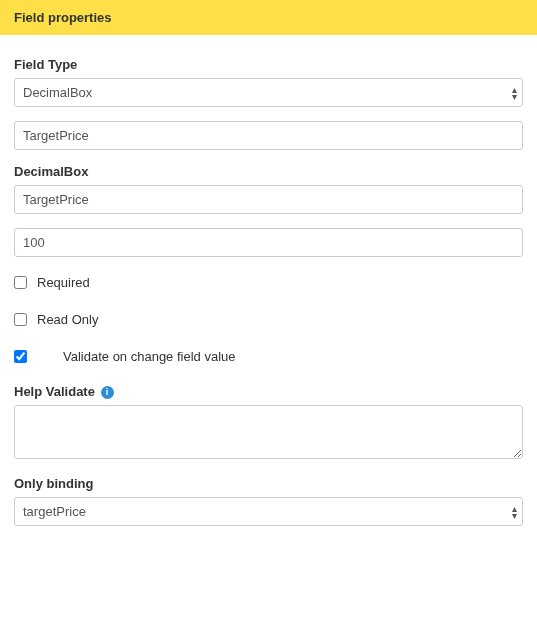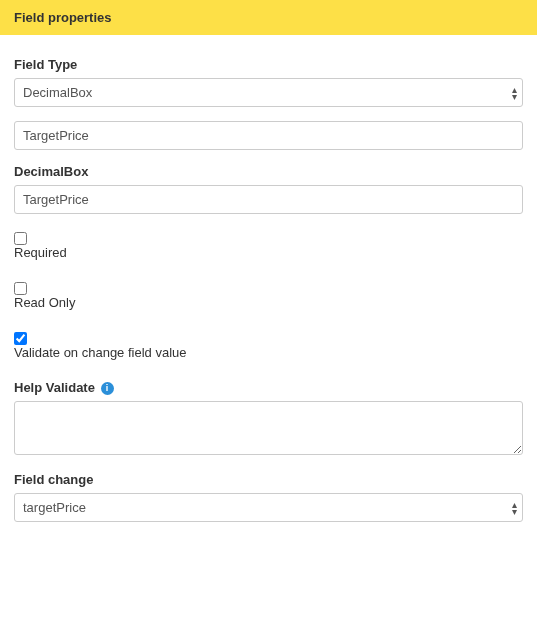--- a/index.html
+++ b/index.html
@@ -49,25 +49,24 @@
     textarea.form-control {
       height: 54px;
       resize: both;
     }
     .checkbox-group {
       margin-bottom: 20px;
       margin-top: 18px;
     }
     .checkbox-row {
       display: flex;
-      align-items: flex-start;
+      align-items: center;
       margin-bottom: 22px;
-      flex-direction: column;
     }
-    .checkbox-row:last-child { margin-bottom: 16px; }
+    .checkbox-row:last-child { margin-bottom: 16px; gap: 26px; }
     .checkbox-row input[type="checkbox"] {
       margin-right: 10px;
       width: 13px;
       height: 13px;
     }
     .checkbox-row label {
       font-size: 13px;
       color: #333;
       font-weight: 400;
     }
@@ -132,20 +131,21 @@
   <div class="form-group">
     <input type="text" class="form-control" value="TargetPrice" style="">
   </div>
 
   <div class="form-group">
     <label class="form-label">DecimalBox</label>
     <input type="text" class="form-control" value="TargetPrice" style="">
   </div>
 
   <div class="form-group">
+    <input type="text" class="form-control" value="100" style="">
   </div>
 
   <div class="checkbox-group">
     <div class="checkbox-row">
       <input type="checkbox" style="">
       <label>Required</label>
     </div>
     <div class="checkbox-row">
       <input type="checkbox" style="">
       <label>Read Only</label>
@@ -158,21 +158,21 @@
 
   <div class="form-group">
     <label class="form-label">
       <span>Help Validate</span>
       <span class="info-icon">i</span>
     </label>
     <textarea class="form-control" style=""></textarea>
   </div>
 
   <div class="form-group">
-    <label class="form-label">Field change</label>
+    <label class="form-label">Only binding</label>
     <div style="position:relative">
       <select class="form-control">
         <option>targetPrice</option>
       </select>
       <div class="select-updown">
         <span>▴</span>
           <span>▾</span>
       </div>
     </div>
   </div>

